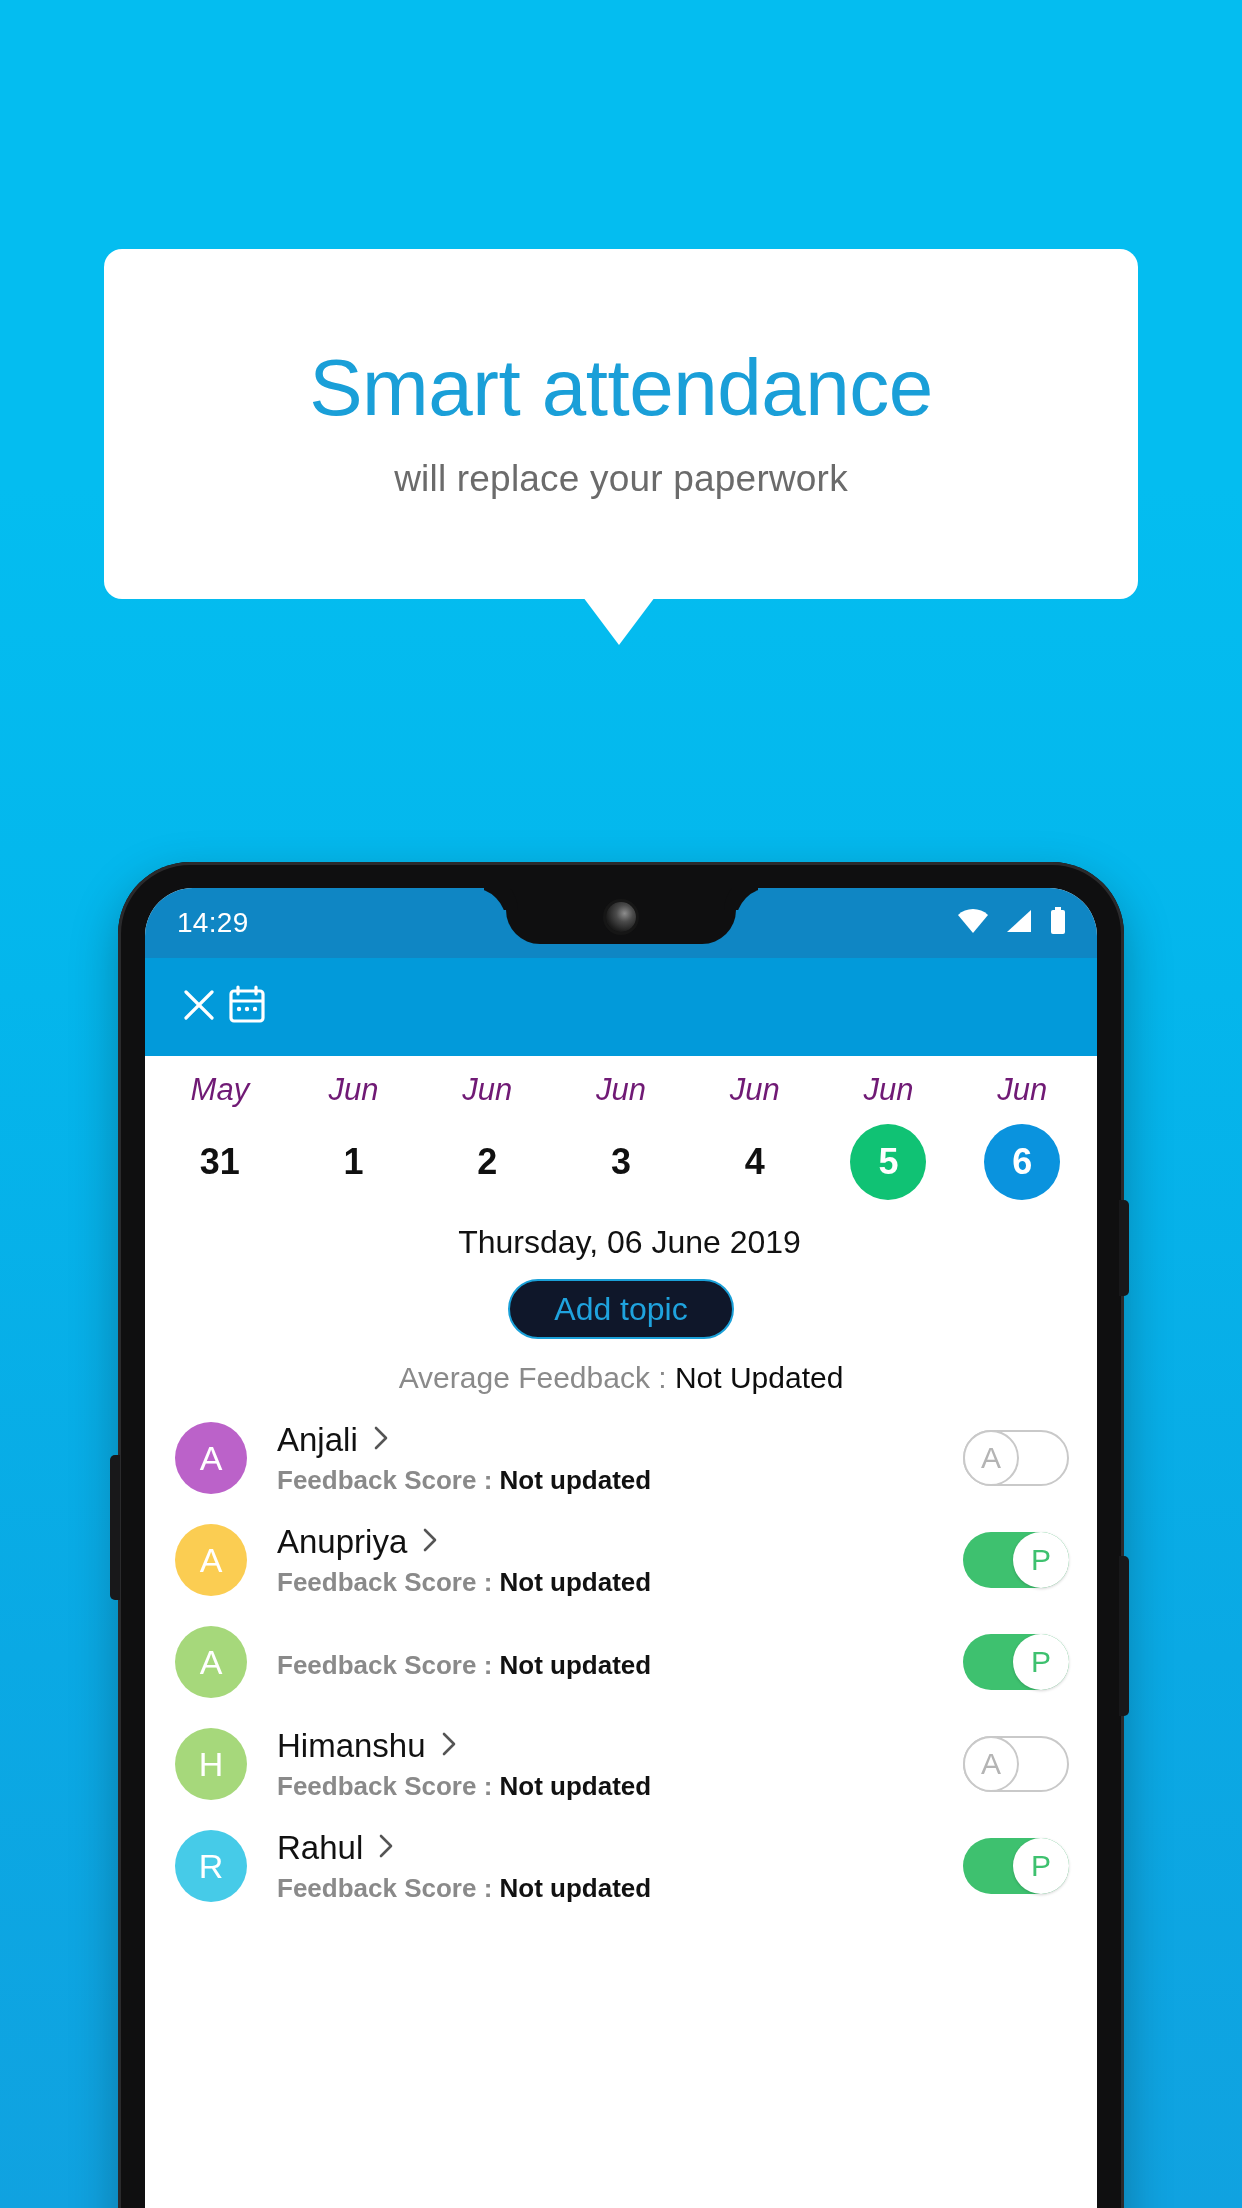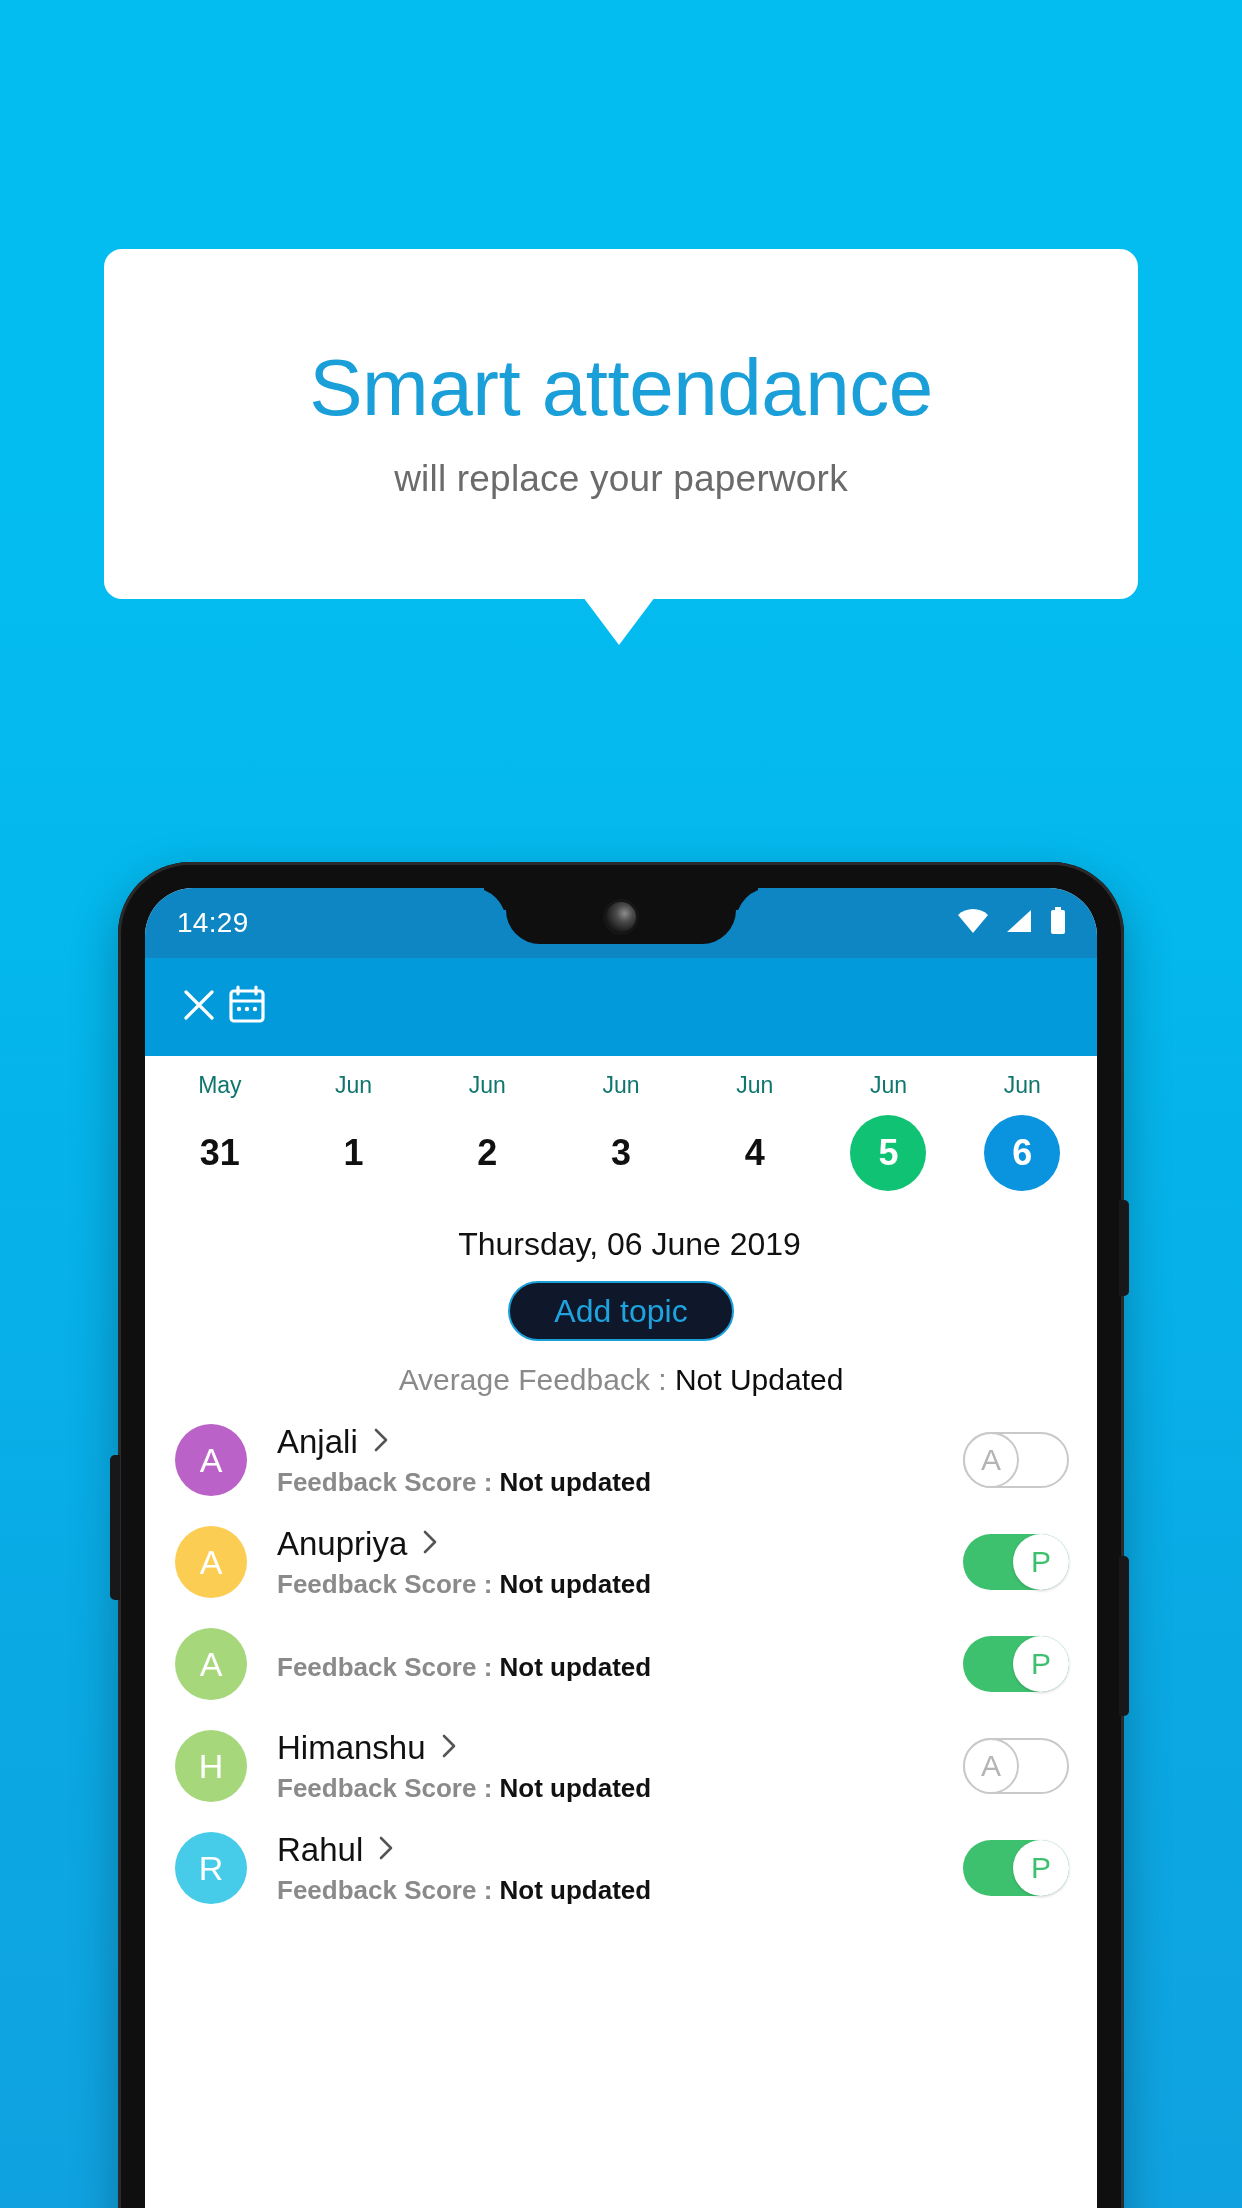--- a/index.html
+++ b/index.html
@@ -237,24 +237,25 @@
     padding: 16px 8px 8px 8px;
     background: #ffffff;
   }
   .date-cell {
     flex: 1 1 0;
     display: flex;
     flex-direction: column;
     align-items: center;
   }
   .date-month {
-    font-size: 23px;
-    color: #0f766e;
+    font-size: 31px;
+    color: #701a75;
     font-weight: 400;
     margin-bottom: 16px;
+    font-style: italic;
   }
   .date-num {
     font-size: 36px;
     color: #101010;
     font-weight: 700;
     width: 76px;
     height: 76px;
     line-height: 76px;
     text-align: center;
     border-radius: 50%;
@@ -267,21 +268,21 @@
   .date-num.sel-blue {
     background: #0a93de;
     color: #ffffff;
   }
 
   
   .date-title {
     text-align: center;
     font-size: 32px;
     color: #111111;
-    margin-top: 27px;
+    margin-top: 16px;
     padding-left: 17px;
   }
   .add-topic-row {
     display: flex;
     justify-content: center;
     margin-top: 18px;
   }
   .add-topic {
     border: 2px solid #1aa0d8;
     color: #1fa3de;

